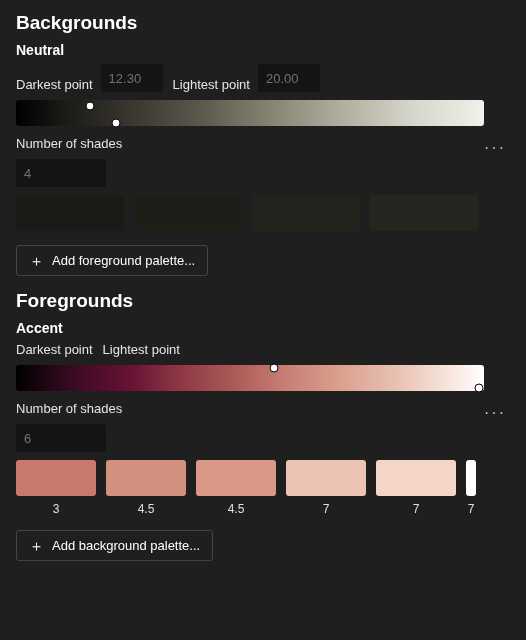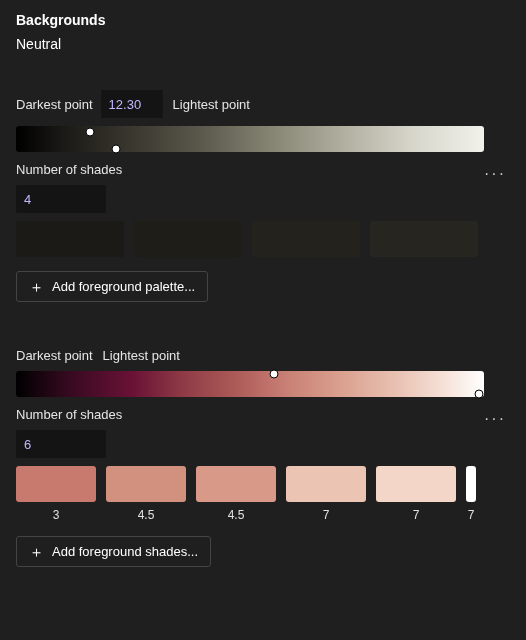--- a/index.html
+++ b/index.html
@@ -6,29 +6,29 @@
   body {
     width: 526px;
     height: 640px;
     background: #1f1f1f;
     color: #ffffff;
     font-family: "Segoe UI", -apple-system, sans-serif;
     font-size: 13px;
     padding: 12px 16px;
     overflow: hidden;
   }
-  h2 { font-size: 14px; font-weight: 600; margin-bottom: 8px; }
-  h3 { font-size: 14px; font-weight: 400; margin-bottom: 6px; margin-top: 4px;}
+  h2 { font-size: 19px; font-weight: 600; margin-bottom: 8px; }
+  h3 { font-size: 14px; font-weight: 700; margin-bottom: 6px; margin-top: 4px;}
   .row { display: flex; align-items: center; gap: 10px; margin-bottom: 8px; flex-wrap: wrap;}
-  .field { display: flex; align-items: center; gap: 8px; margin-top: 32px; }
+  .field { display: flex; align-items: flex-end; gap: 8px; }
   .label { color: #e6e6e6; font-size: 13px; }
   .numbox {
     background: #141414;
     border: none;
-    color: #c4b5fd;
+    color: #737373;
     width: 62px;
     height: 28px;
     padding: 0 8px;
     font-size: 13px;
     border-radius: 2px;
   }
   .numbox.wide { width: 90px; }
   .gradient-wrap { position: relative; margin: 6px 0 10px 0; }
   .gradient {
     width: 468px;
@@ -85,20 +85,21 @@
 <div class="section">
   <h2>Backgrounds</h2>
   <h3>Neutral</h3>
   <div class="row">
     <div class="field">
       <span class="label">Darkest point</span>
       <input class="numbox" value="12.30" style="">
     </div>
     <div class="field">
       <span class="label">Lightest point</span>
+      <input class="numbox" value="20.00" style="">
     </div>
   </div>
 
   <div class="gradient-wrap">
     <div class="gradient" id="bg-gradient" style="background: linear-gradient(90deg, rgb(0, 0, 0) 0%, rgb(26, 25, 22) 10%, rgb(58, 56, 47) 25%, rgb(92, 90, 77) 40%, rgb(135, 133, 115) 55%, rgb(177, 175, 160) 70%, rgb(215, 214, 203) 85%, rgb(242, 241, 234) 100%);"></div>
     <div class="handle" id="bg-h1" style="left: 74px; top: 6px;"></div>
     <div class="handle" id="bg-h2" style="left: 100px; top: 23px;"></div>
   </div>
 
   <div class="row">
@@ -116,20 +117,22 @@
       <div class="swatch bg" style="background: rgb(39, 37, 31);"></div>
     </div>
 
   <button class="add-btn">
     <span class="plus">＋</span>
     <span>Add foreground palette...</span>
   </button>
 </div>
 
 <div class="section">
+  <h2>Foregrounds</h2>
+  <h3>Accent</h3>
   <div class="row">
     <div class="field">
       <span class="label">Darkest point</span>
     </div>
     <div class="field">
       <span class="label">Lightest point</span>
     </div>
   </div>
 
   <div class="gradient-wrap">
@@ -168,15 +171,15 @@
         <div class="swatch-label">7</div>
       </div>
       <div class="swatch-group">
         <div class="swatch fg last" style="background: rgb(255, 255, 255);"></div>
         <div class="swatch-label">7</div>
       </div>
     </div>
 
   <button class="add-btn">
     <span class="plus">＋</span>
-    <span>Add foreground shades...</span>
+    <span>Add background palette...</span>
   </button>
 </div>
 
 </body></html>

